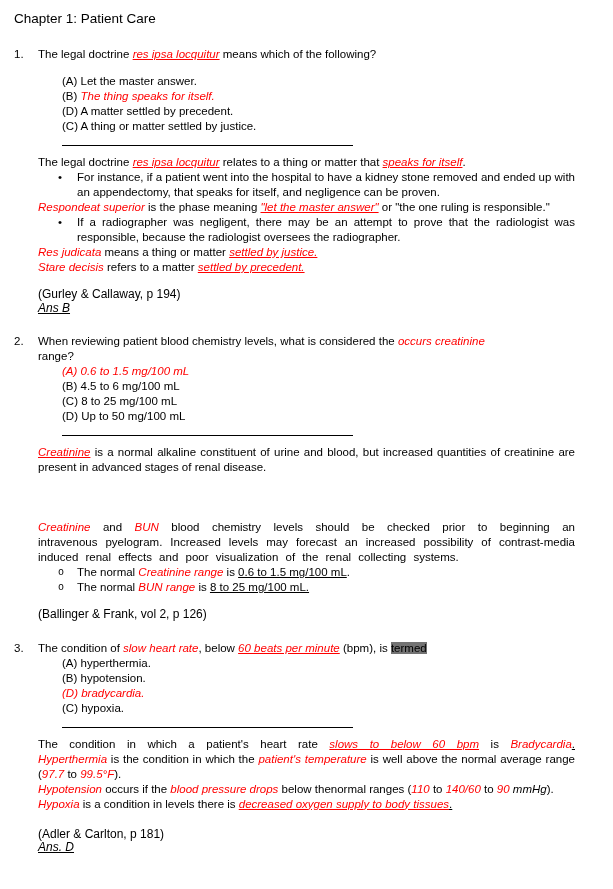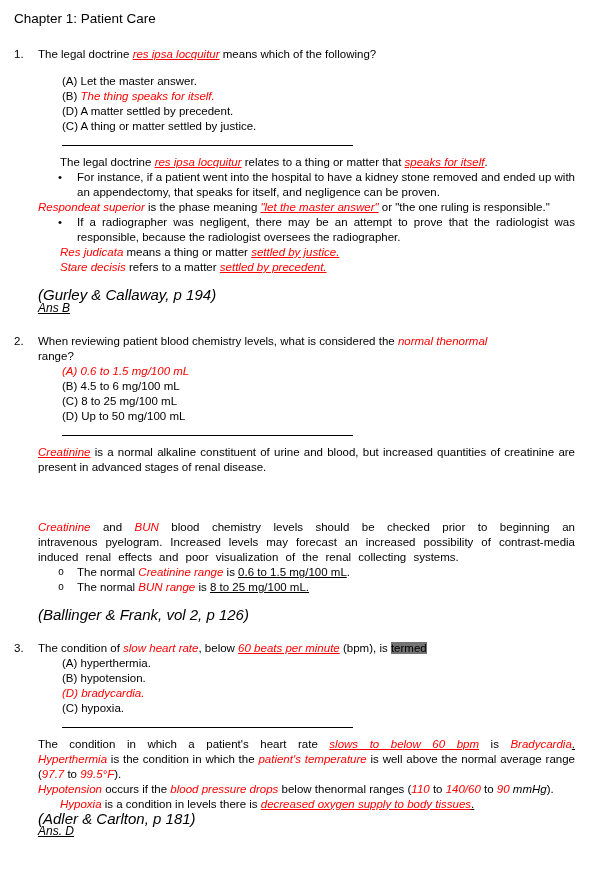--- a/index.html
+++ b/index.html
@@ -11,29 +11,29 @@
   }
   .content { padding:9px 38px 0 38px; }
   .title { margin-left:-24px; font-size:13.5px; line-height:19px; }
   .q-section { margin-top:19px; }
   .prompt { position:relative; }
   .qnum { position:absolute; left:-24px; top:0; }
   .vgap { height:12px; }
   .option { padding-left:24px; }
   .rule { border-top:1.5px solid #000; width:291px; margin:11px 0 9px 24px; height:0; }
   .para { text-align:justify; margin:0; }
-  .para.left { text-align:left;margin-left:22px; }
+  .para.left { text-align:left; }
   .para.stretch { text-align-last:justify; }
   .para.wide { word-spacing:4px;margin-top:45px; }
   .bullet { display:flex; margin-left:20px; }
   .bullet .marker { width:19px; flex:none; }
   .bullet.circle .marker { font-family:"Liberation Mono","DejaVu Sans Mono",monospace; font-size:10px; }
   .bullet .btxt { flex:1; text-align:justify; }
-  .refline { font-style:italic; font-size:15px; line-height:13.5px; margin-top:13px; }
-  .refline.nogap { margin-top:0; }
+  .refline { font-size:12px; line-height:13.5px; margin-top:13px; }
+  .refline.nogap { margin-top:16px; }
   .ansline { font-style:italic; font-size:12px; line-height:13.5px;text-decoration:underline; }
   .c-red { color:#ff0000; }
   .it { font-style:italic; }
   .ul { text-decoration:underline; }
   .hl { background:#737373; }
 </style>
 </head>
 <body>
 
 <div class="page">
@@ -59,21 +59,21 @@
           <div class="bullet">
             <span class="marker">•</span>
             <span class="btxt"><span>If a radiographer was negligent, there may be an attempt to prove that the radiologist was responsible, because the radiologist oversees the radiographer.</span></span>
           </div>
           <div class="para left"><span class="c-red it">Res judicata</span><span> means a thing or matter </span><span class="c-red it ul">settled by justice.</span></div>
           <div class="para left"><span class="c-red it">Stare decisis</span><span> refers to a matter </span><span class="c-red it ul">settled by precedent.</span></div>
           <div class="refline">(Gurley &amp; Callaway, p 194)</div>
           <div class="ansline">Ans B</div>
         </div>
         <div class="q-section">
-          <div class="prompt"><span class="qnum">2.</span><span>When reviewing patient blood chemistry levels, what is considered the </span><span class="c-red it">normal thenormal</span><br><span>range?</span></div>
+          <div class="prompt"><span class="qnum">2.</span><span>When reviewing patient blood chemistry levels, what is considered the </span><span class="c-red it">occurs creatinine</span><br><span>range?</span></div>
           <div class="options">
             <div class="option"><span class="c-red it">(A) 0.6 to 1.5 mg/100 mL</span></div>
             <div class="option"><span>(B) 4.5 to 6 mg/100 mL</span></div>
             <div class="option"><span>(C) 8 to 25 mg/100 mL</span></div>
             <div class="option"><span>(D) Up to 50 mg/100 mL</span></div>
           </div>
           <div class="rule"></div>
           <div class="para"><span class="c-red it ul">Creatinine</span><span> is a normal alkaline constituent of urine and blood, but increased quantities of creatinine are present in advanced stages of renal disease.</span></div>
           <div class="para wide"><span class="c-red it">Creatinine</span><span> and </span><span class="c-red it">BUN</span><span> blood chemistry levels should be checked prior to beginning an intravenous pyelogram. Increased levels may forecast an increased possibility of contrast-media induced renal effects and poor visualization of the renal collecting systems.</span></div>
           <div class="bullet circle">

